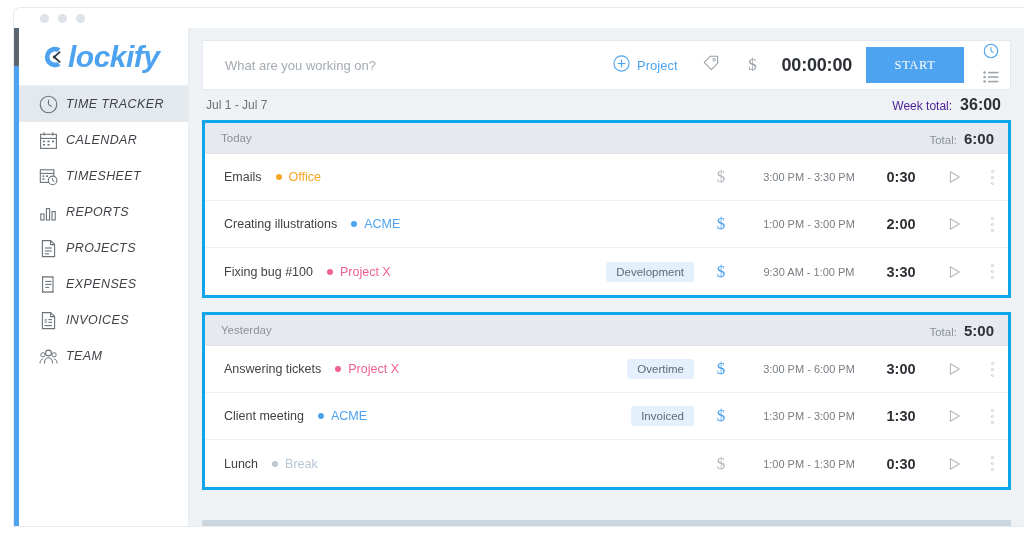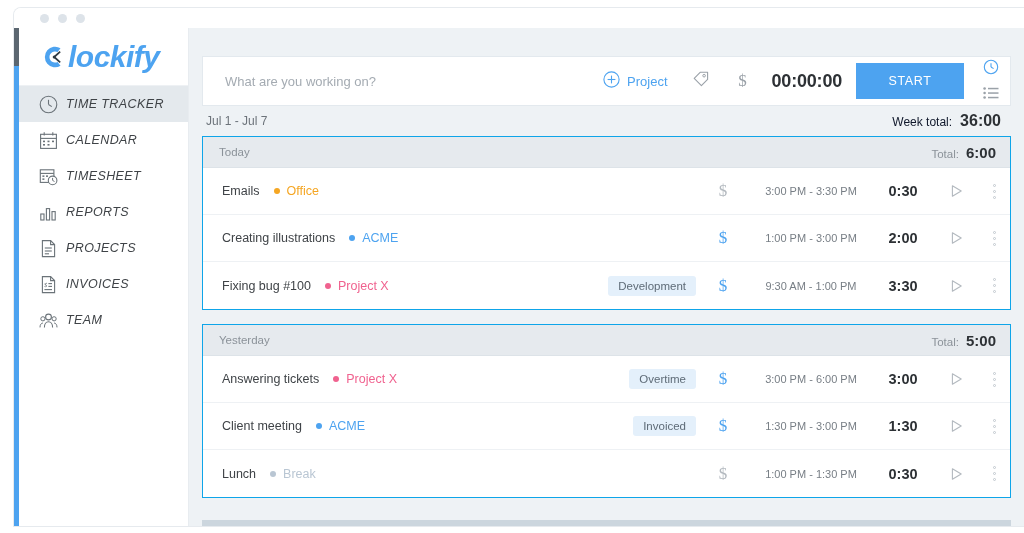--- a/index.html
+++ b/index.html
@@ -89,21 +89,21 @@
     letter-spacing: 0.4px;
   }
   .nav-item.active { background: #e4e9ed; }
   .nav-icon { width: 19px; height: 19px; flex: 0 0 19px; color: #6b7379; display: flex; align-items: center; justify-content: center; }
   .nav-label { white-space: nowrap; }
 
   
   #main {
     flex: 1;
     background: #eef2f5;
-    padding: 28px 13px 0 13px;
+    padding: 12px 13px 0 13px;
     min-width: 0;
     display: flex;
     flex-direction: column;
   }
 
   
   #timer-bar {
     height: 50px;
     background: #ffffff;
     border: 1px solid #e3e9ee;
@@ -142,29 +142,29 @@
     cursor: pointer;
   }
   #timer-value {
     font-size: 18px;
     font-weight: bold;
     color: #2d3135;
     padding: 0 14px 0 8px;
     letter-spacing: -0.2px;
   }
   #start-btn {
-    width: 108px;
+    width: 98px;
     height: 36px;
     background: #4da3f0;
     color: #ffffff;
     border: none;
     font-size: 12.5px;
     letter-spacing: 0.6px;
     cursor: pointer;
-    font-family: Liberation Sans, sans-serif;
+    font-family: Liberation Serif, serif;
     margin-right: 8px;
   }
   #mode-toggles {
     width: 38px;
     display: flex;
     flex-direction: column;
     align-items: center;
     justify-content: center;
     gap: 6px;
   }
@@ -174,26 +174,26 @@
   #week-row {
     height: 30px;
     flex: 0 0 30px;
     display: flex;
     align-items: center;
     justify-content: space-between;
     padding: 0 10px 0 4px;
   }
   #date-range { font-size: 12px; color: #6c737a; }
   #week-total-wrap { display: flex; align-items: baseline; gap: 8px; }
-  #week-total-label { font-size: 12px; color: #0f172a; margin-left: 8px; }
+  #week-total-label { font-size: 12px; color: #4c1d95; margin-left: 8px; }
   #week-total-value { font-size: 16px; font-weight: bold; color: #2d3135; }
 
   
   #groups { flex: 1; overflow: hidden; }
-  .group { margin-bottom: 14px; background: #ffffff; border: 1px solid #0ea5e9; }
+  .group { margin-bottom: 14px; background: #ffffff; border: 3px solid #0ea5e9; }
   .group-header {
     height: 31px;
     background: #e6eaee;
     border-bottom: 1px solid #dde3e8;
     display: flex;
     align-items: center;
     justify-content: space-between;
     padding: 0 14px 0 16px;
   }
   .group-title { font-size: 11.5px; color: #8b9299; }
@@ -376,20 +376,31 @@
             <span class="nav-icon">
               <svg width="19" height="19" viewBox="0 0 19 19">
                 <path d="M3.4 1.6 h8.2 l4 4 v12 h-12.2 z" fill="none" stroke="currentColor" stroke-width="1.1"></path>
                 <path d="M11.6 1.6 v4 h4" fill="none" stroke="currentColor" stroke-width="1.1"></path>
                 <line x1="5.8" y1="9" x2="12.8" y2="9" stroke="currentColor" stroke-width="1.1"></line>
                 <line x1="5.8" y1="12" x2="12.8" y2="12" stroke="currentColor" stroke-width="1.1"></line>
                 <line x1="5.8" y1="14.8" x2="10" y2="14.8" stroke="currentColor" stroke-width="1.1"></line>
               </svg>
             </span>
             <span class="nav-label">PROJECTS</span>
+          </div>
+          <div class="nav-item">
+            <span class="nav-icon">
+              <svg width="19" height="19" viewBox="0 0 19 19">
+                <path d="M3.6 1.5 l1.3 0.9 1.3-0.9 1.3 0.9 1.3-0.9 1.3 0.9 1.3-0.9 1.3 0.9 1.3-0.9 v16 l-1.3-0.9 -1.3 0.9 -1.3-0.9 -1.3 0.9 -1.3-0.9 -1.3 0.9 -1.3-0.9 -1.3 0.9 z" fill="none" stroke="currentColor" stroke-width="1.1" stroke-linejoin="round"></path>
+                <line x1="6.2" y1="6.4" x2="12.5" y2="6.4" stroke="currentColor" stroke-width="1.1"></line>
+                <line x1="6.2" y1="9.4" x2="12.5" y2="9.4" stroke="currentColor" stroke-width="1.1"></line>
+                <line x1="6.2" y1="12.4" x2="10" y2="12.4" stroke="currentColor" stroke-width="1.1"></line>
+              </svg>
+            </span>
+            <span class="nav-label">EXPENSES</span>
           </div>
           <div class="nav-item">
             <span class="nav-icon">
               <svg width="19" height="19" viewBox="0 0 19 19">
                 <path d="M3.4 1.6 h8.2 l4 4 v12 h-12.2 z" fill="none" stroke="currentColor" stroke-width="1.1"></path>
                 <path d="M11.6 1.6 v4 h4" fill="none" stroke="currentColor" stroke-width="1.1"></path>
                 <text x="5" y="12" font-size="6.4" fill="currentColor" font-family="Liberation Serif, serif">$</text>
                 <line x1="9.4" y1="8.6" x2="13" y2="8.6" stroke="currentColor" stroke-width="1.1"></line>
                 <line x1="9.4" y1="11.4" x2="13" y2="11.4" stroke="currentColor" stroke-width="1.1"></line>
                 <line x1="5.4" y1="14.6" x2="13" y2="14.6" stroke="currentColor" stroke-width="1.1"></line>

